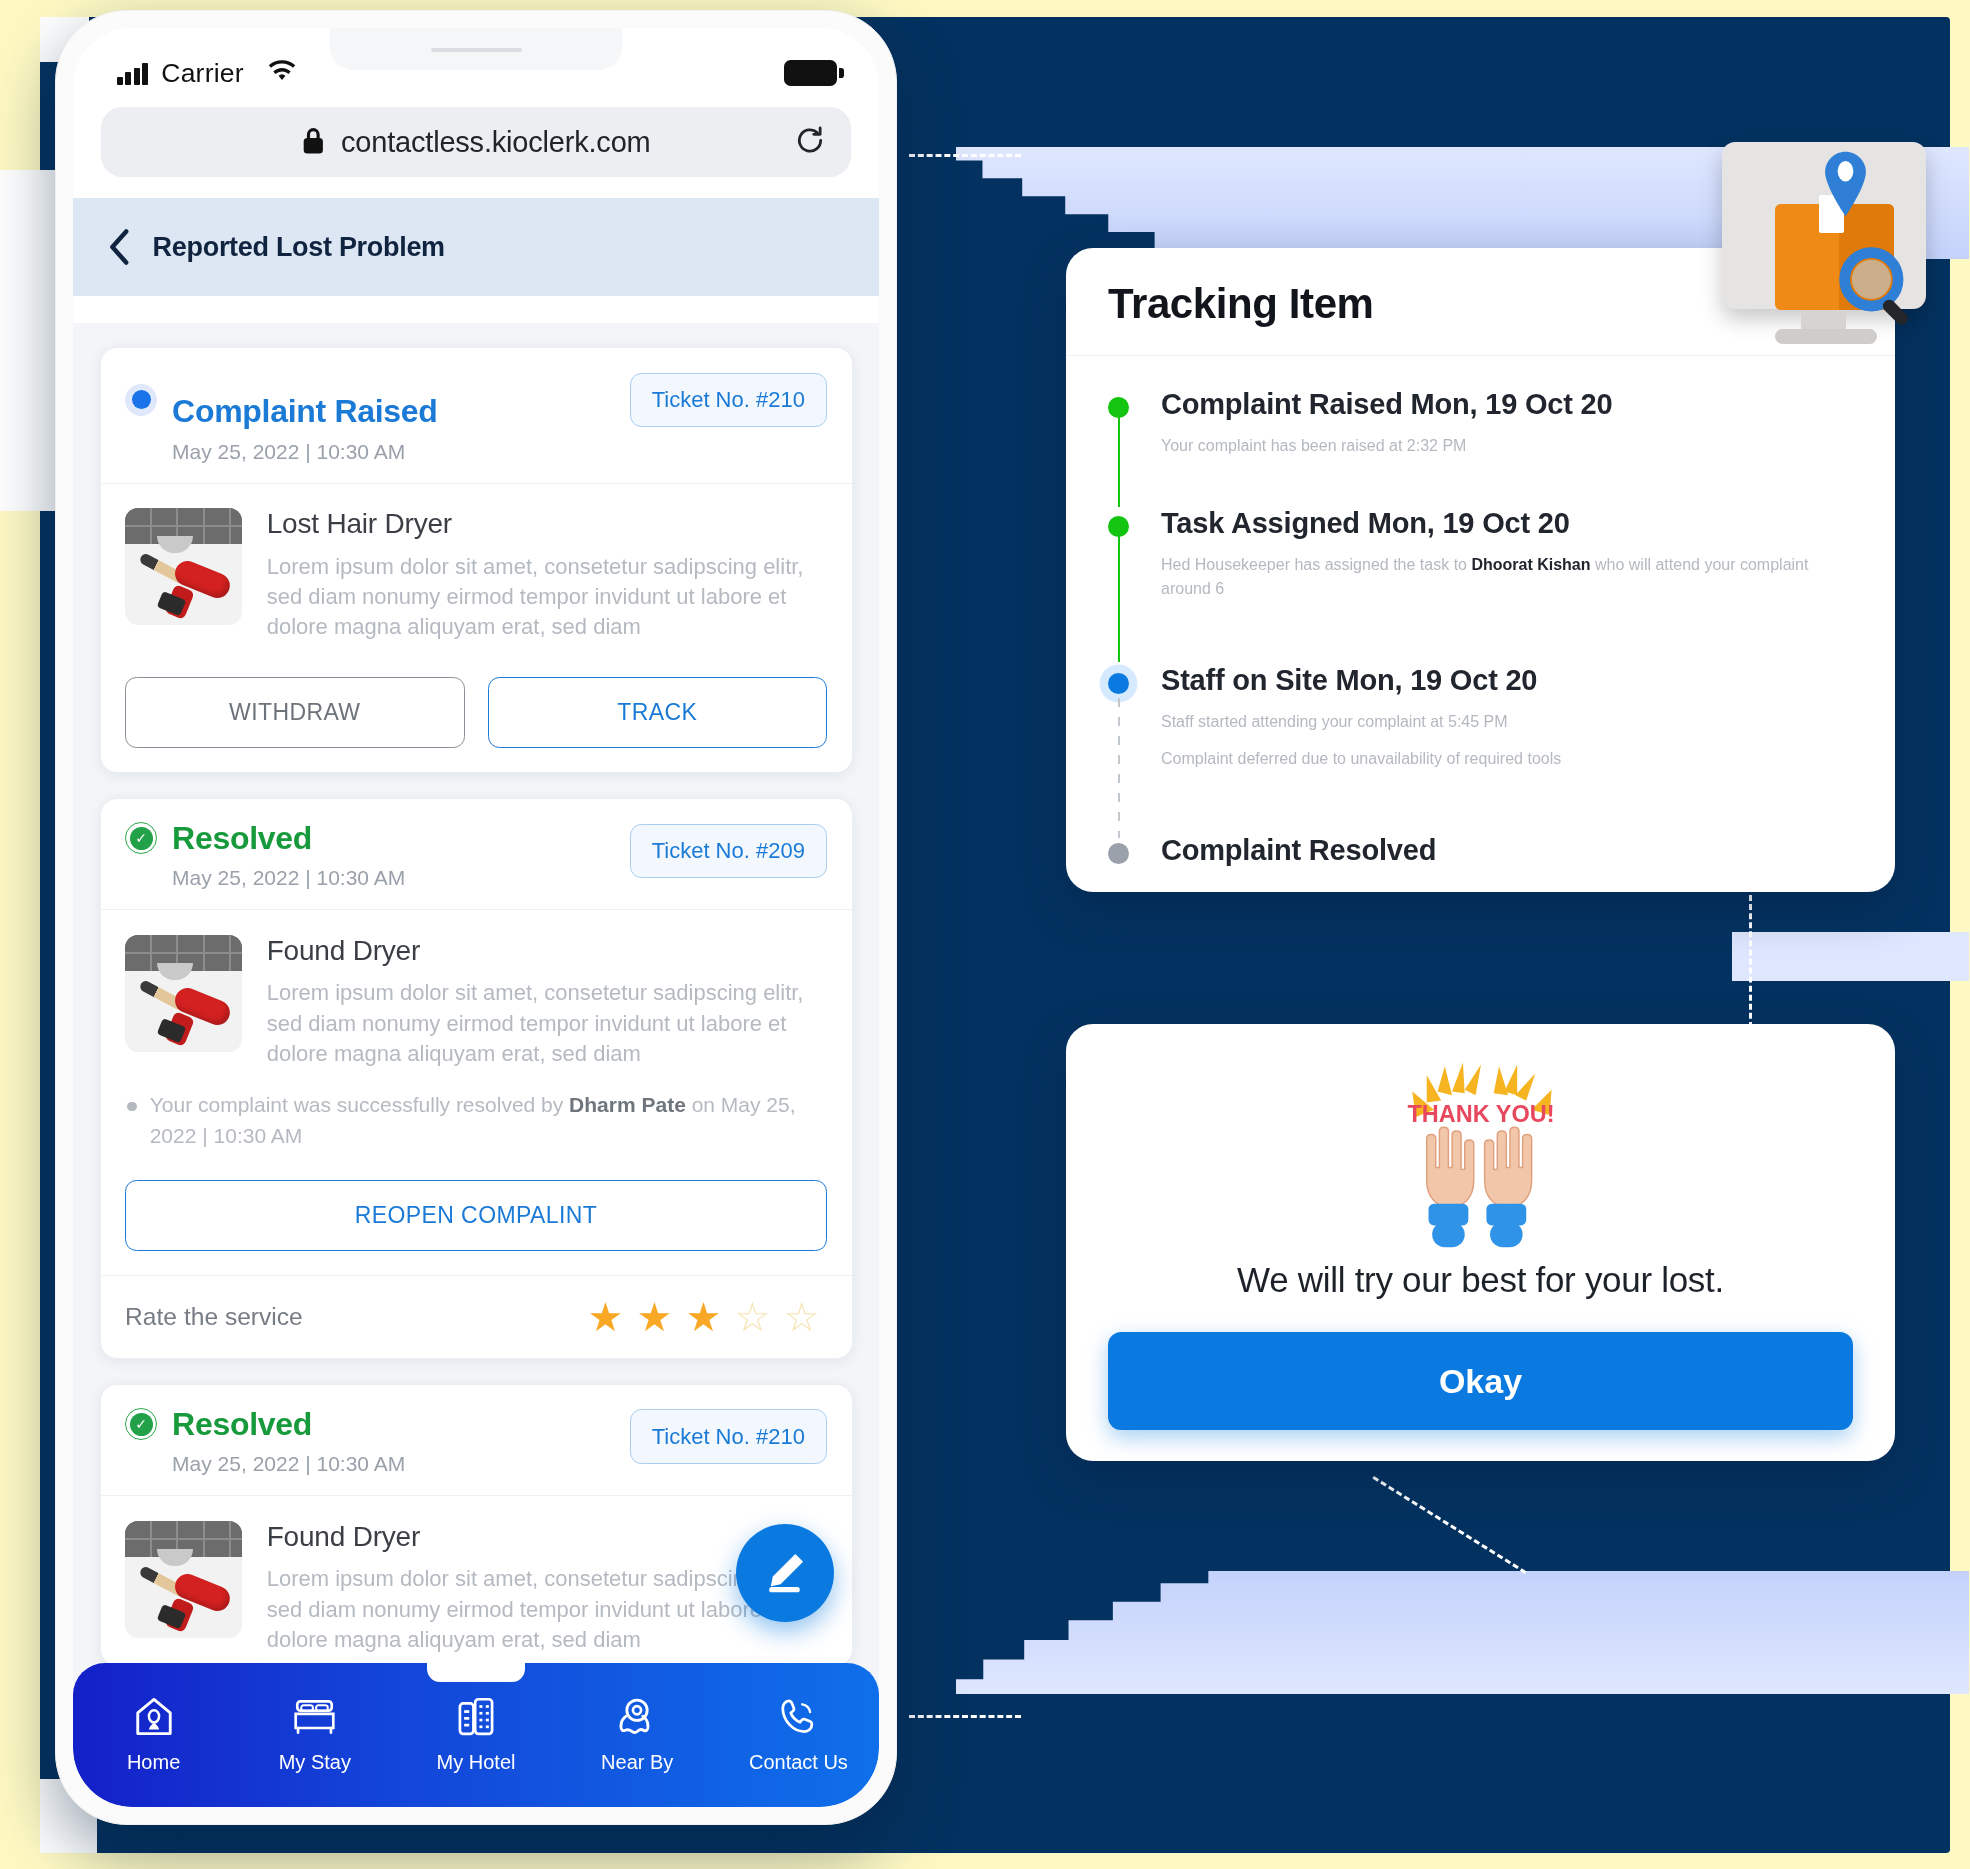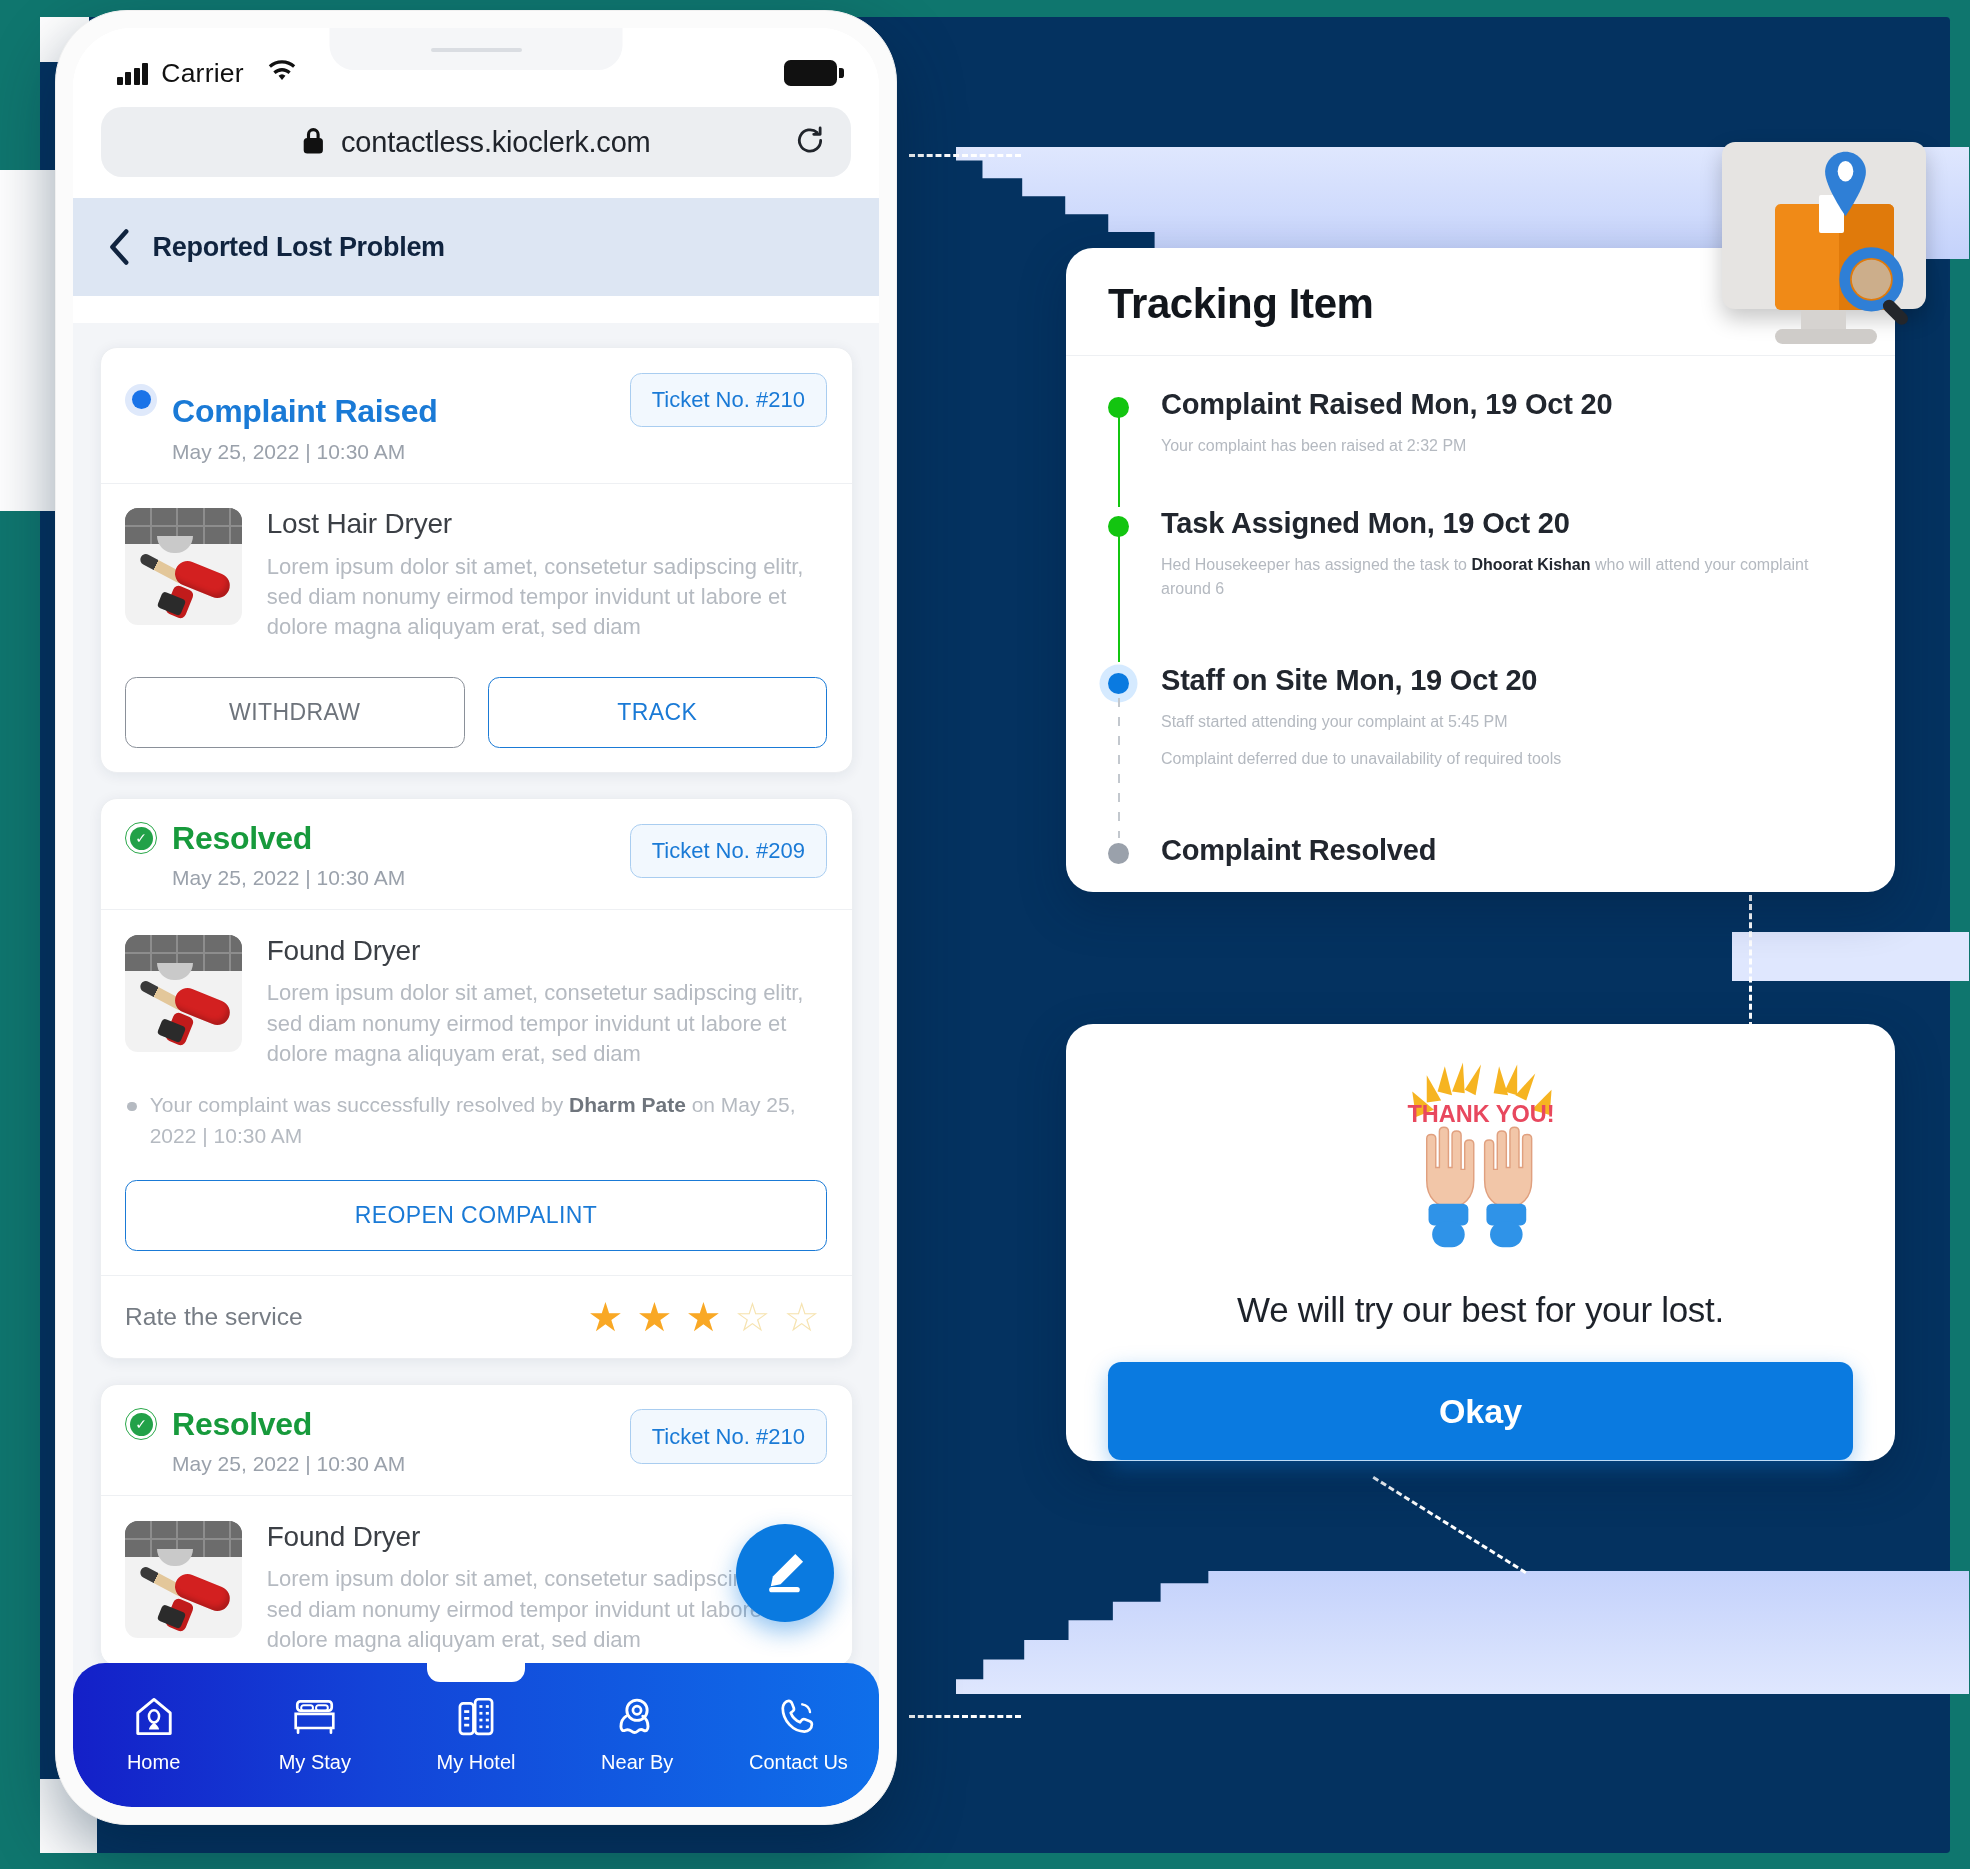--- a/index.html
+++ b/index.html
@@ -5,21 +5,21 @@
   * { box-sizing: border-box; margin: 0; padding: 0; }
   html, body {
     width: 1970px; height: 1870px;
     font-family: "Liberation Sans", sans-serif;
     background: #ffffff;
     overflow: hidden;
   }
   #stage {
     position: relative;
     width: 1970px; height: 1870px;
-    background: #0f766e;
+    background: #fef9c3;
   }
 
   
   .navy-bg {
     position: absolute;
     left: 40px; top: 17px;
     width: 1910px; height: 1836px;
     background: #043260;
     border-radius: 3.8px;
   }
@@ -337,21 +337,21 @@
     width:2.8px;
   }
   .tl-title { font-size:29px; font-weight:700; color:#21262e; letter-spacing:-0.2px;}
   .tl-sub { font-size:16px; color:#b4b9c0; margin-top:13.2px; line-height:1.5;}
   .tl-sub b { color:#21262e; font-weight:700; }
   .tl-step + .tl-step { margin-top: 28px; }
 
   .panel-thanks { left: 1066px; top: 1024px; width: 829px; height: 437px; padding: 32px 42px 38px 42px;}
   .thanks-art { height: 204px; display:flex; align-items:center; justify-content:center; position:relative;}
   .thanks-msg {
-    text-align:center; font-size:35px; color:#1d222a; margin-top: 30px; letter-spacing:-0.3px;
+    text-align:center; font-size:35px; color:#1d222a; margin-top: 0; letter-spacing:-0.3px;
   }
   .okay-btn {
     margin-top: 32px; height: 98px; border-radius: 13.2px;
     background:#0a7ae0; color:#ffffff; font-size:34px; font-weight:700;
     display:flex;align-items:center;justify-content:center;
     box-shadow: 0 7.6px 21px rgba(10,122,224,.35);
   }
 
   
   .track-icon {

